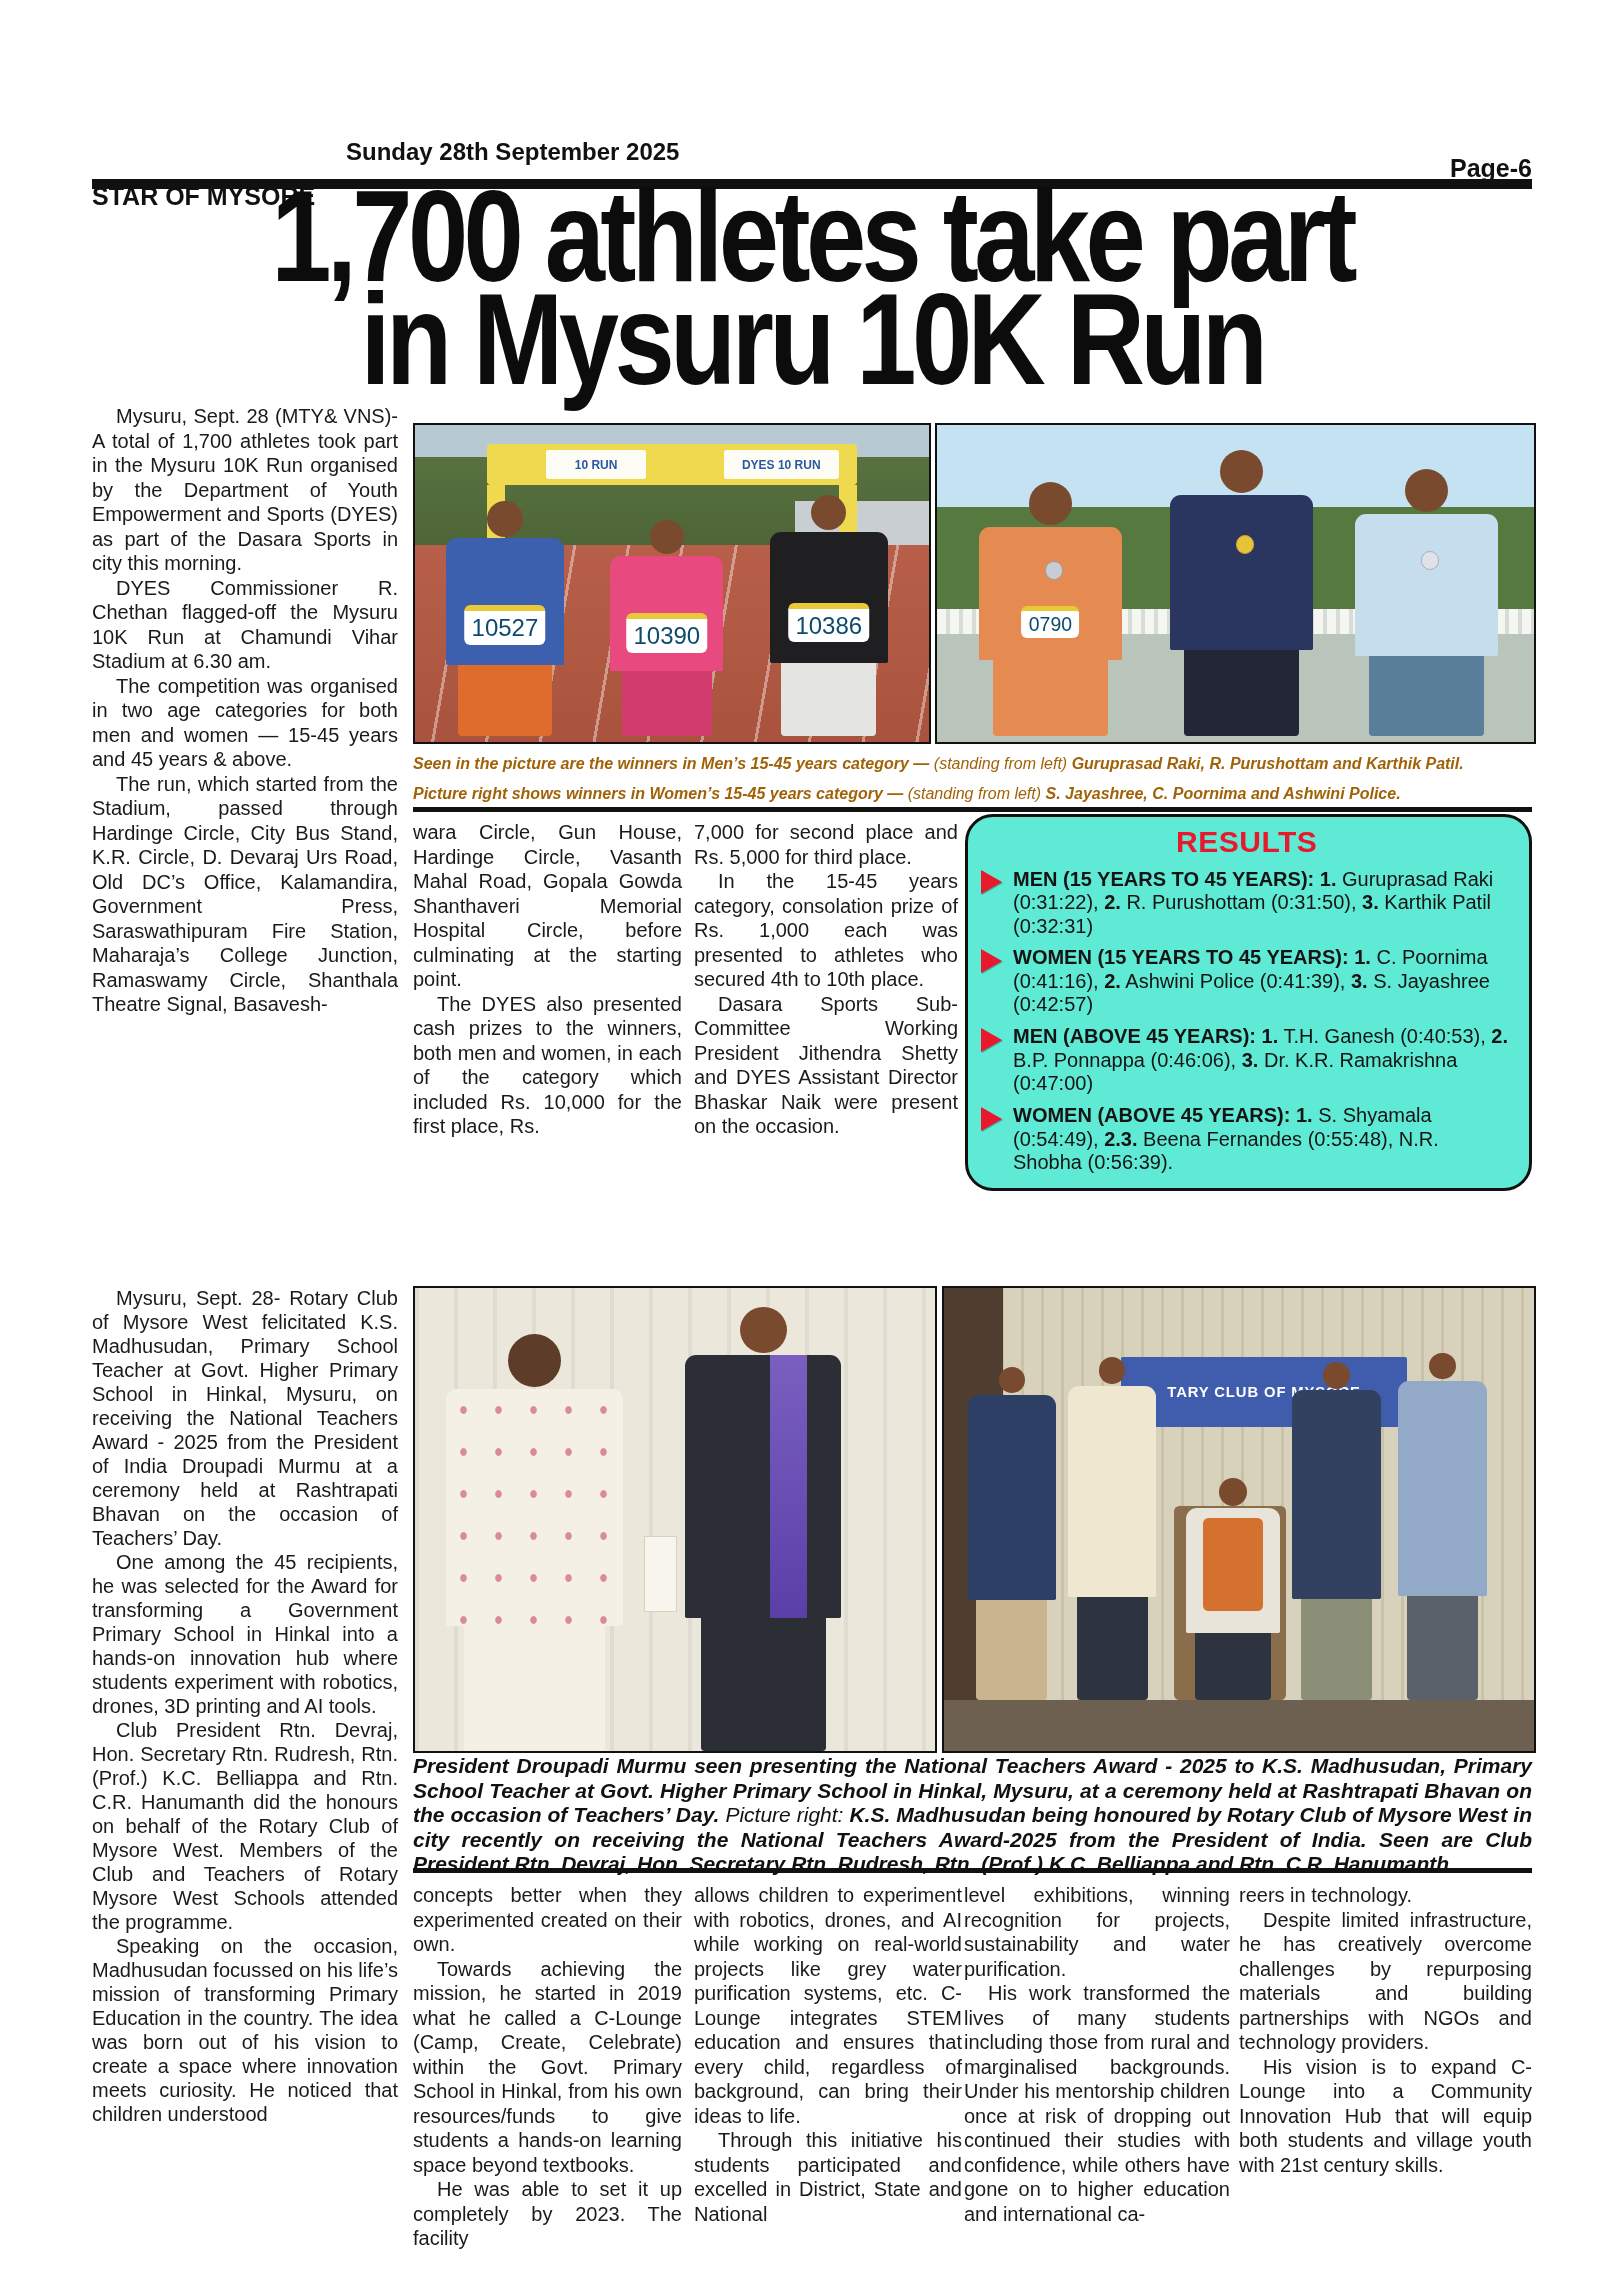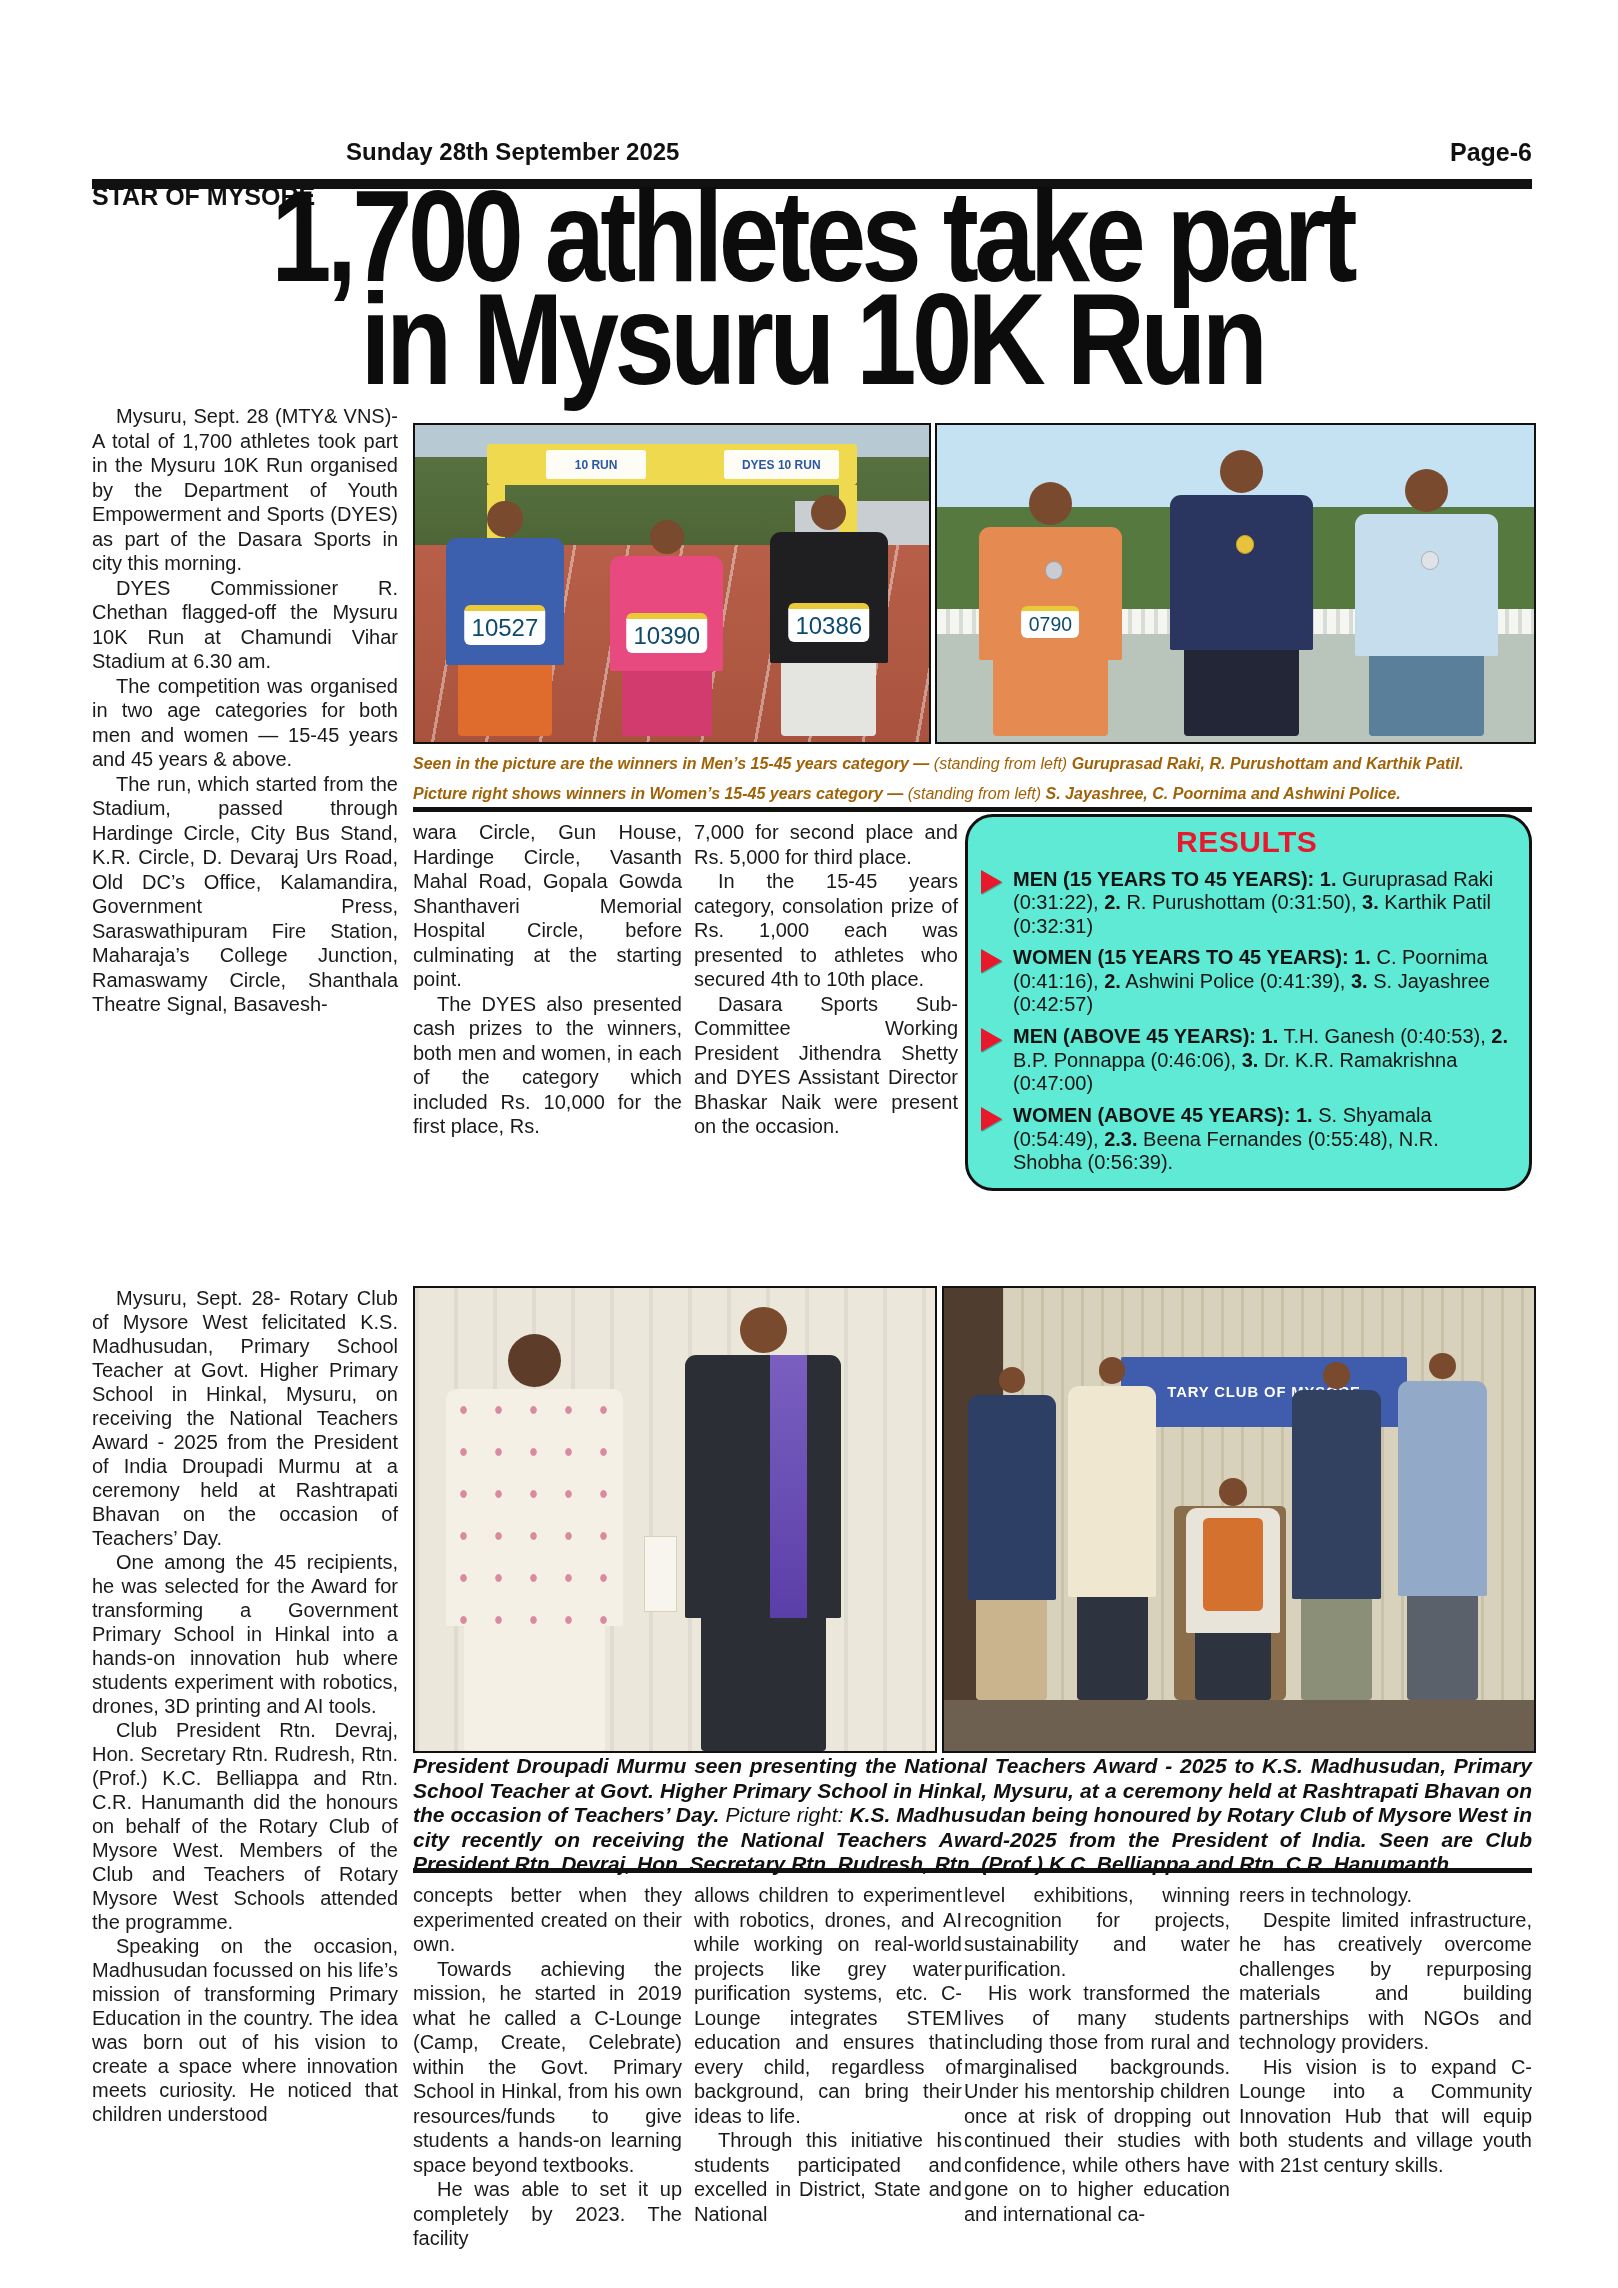--- a/index.html
+++ b/index.html
@@ -3,21 +3,21 @@
 <meta charset="utf-8">
 <style>
   html,body{margin:0;padding:0;background:#ffffff;}
   .page{position:relative;width:1619px;height:2289px;background:#fff;overflow:hidden;
         font-family:"Liberation Sans","DejaVu Sans",sans-serif;color:#191919;}
 
   
   .hdr{position:absolute;top:138px;font-weight:700;font-size:25px;color:#111;}
   .hdr-paper{left:92px;margin-top:44px;}
   .hdr-date{left:346px;font-size:24px;}
-  .hdr-page{right:87px;}
+  .hdr-page{right:87px;margin-top:16px;}
   .hdr-bar{position:absolute;left:92px;right:87px;top:179px;height:10px;background:#111;}
 
   
   .headline{position:absolute;left:92px;width:1440px;text-align:center;font-weight:700;color:#0c0c0c;}
   .headline .hl{display:block;white-space:nowrap;transform:scaleX(0.84);transform-origin:50% 50%;}
   .headline1{top:185px;font-size:129px;line-height:103px;letter-spacing:-5.5px;}
   .headline2{top:1082px;font-size:120px;line-height:96px;letter-spacing:-4.6px;}
 
   
   .body-text{position:absolute;font-size:20px;line-height:24.5px;text-align:justify;color:#1a1a1a;}

